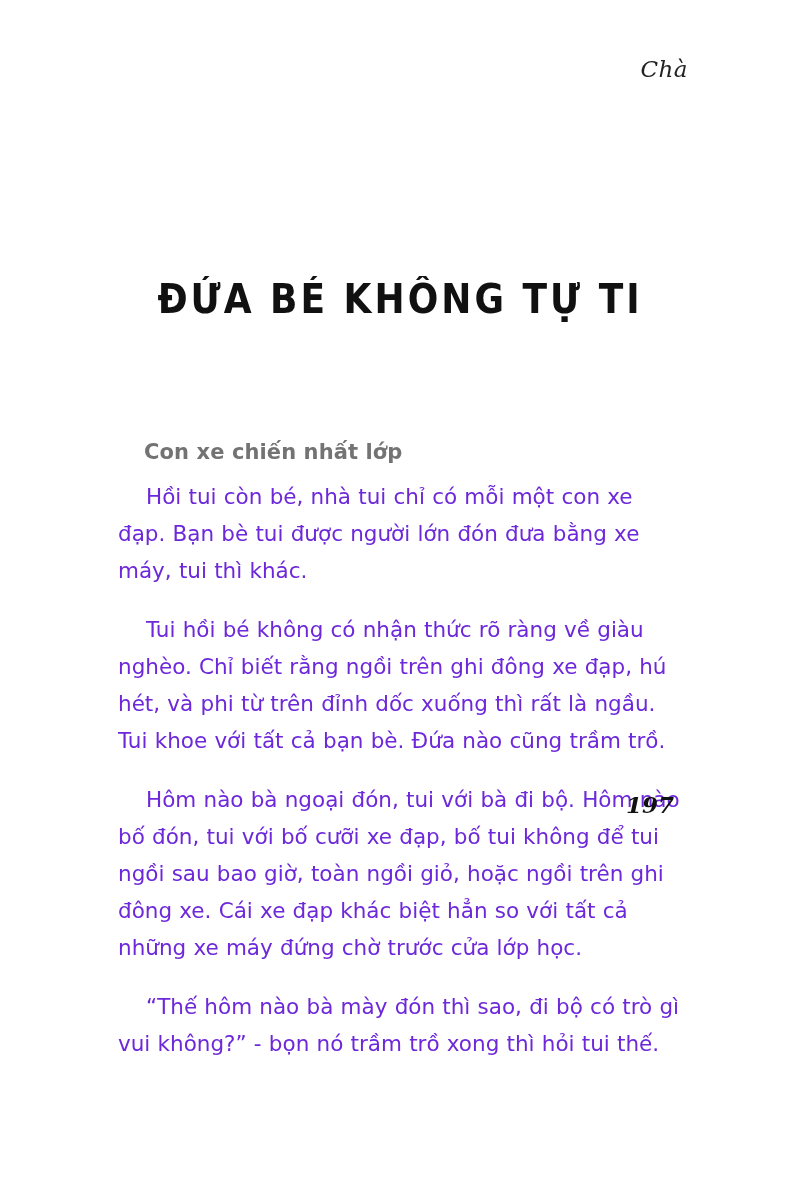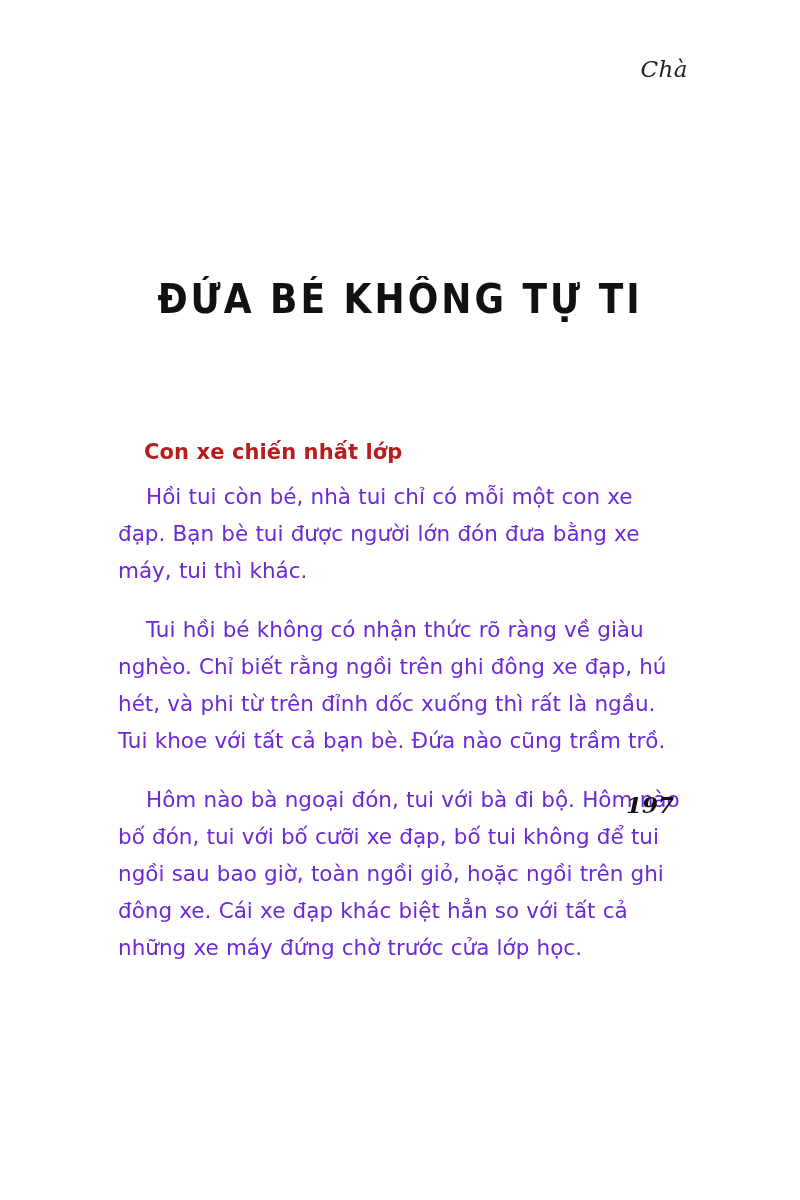--- a/index.html
+++ b/index.html
@@ -48,21 +48,21 @@
   .body-block {
     position: absolute;
     top: 440px;
     left: 118px;
     width: 568px;
   }
   .section-head {
     font-family: "DejaVu Sans", sans-serif;
     font-weight: bold;
     font-size: 21px;
-    color: #b91c1c;
+    color: #737373;
     margin: 0 0 14px 26px;
     letter-spacing: 0.1px;
   }
   p.para {
     margin: 0 0 22px 0;
     font-family: "DejaVu Sans", sans-serif;
     font-size: 21.5px;
     line-height: 37px;
     color: #6d28d9;
     text-indent: 28px;
@@ -88,17 +88,18 @@
   <div class="running-head">Chà</div>
 
   <h1 class="chapter-title">ĐỨA BÉ KHÔNG TỰ TI</h1>
 
   <div class="body-block">
     <h2 class="section-head">Con xe chiến nhất lớp</h2>
 
     <p class="para">Hồi tui còn bé, nhà tui chỉ có mỗi một con xe đạp. Bạn bè tui được người lớn đón đưa bằng xe máy, tui thì khác.</p>
     <p class="para">Tui hồi bé không có nhận thức rõ ràng về giàu nghèo. Chỉ biết rằng ngồi trên ghi đông xe đạp, hú hét, và phi từ trên đỉnh dốc xuống thì rất là ngầu. Tui khoe với tất cả bạn bè. Đứa nào cũng trầm trồ.</p>
     <p class="para">Hôm nào bà ngoại đón, tui với bà đi bộ. Hôm nào bố đón, tui với bố cưỡi xe đạp, bố tui không để tui ngồi sau bao giờ, toàn ngồi giỏ, hoặc ngồi trên ghi đông xe. Cái xe đạp khác biệt hẳn so với tất cả những xe máy đứng chờ trước cửa lớp học.</p>
+    <p class="para">“Thế hôm nào bà mày đón thì sao, đi bộ có trò gì vui không?” - bọn nó trầm trồ xong thì hỏi tui thế.</p>
   </div>
 
   <div class="folio">197</div>
 
 </div>
 
 </body></html>

